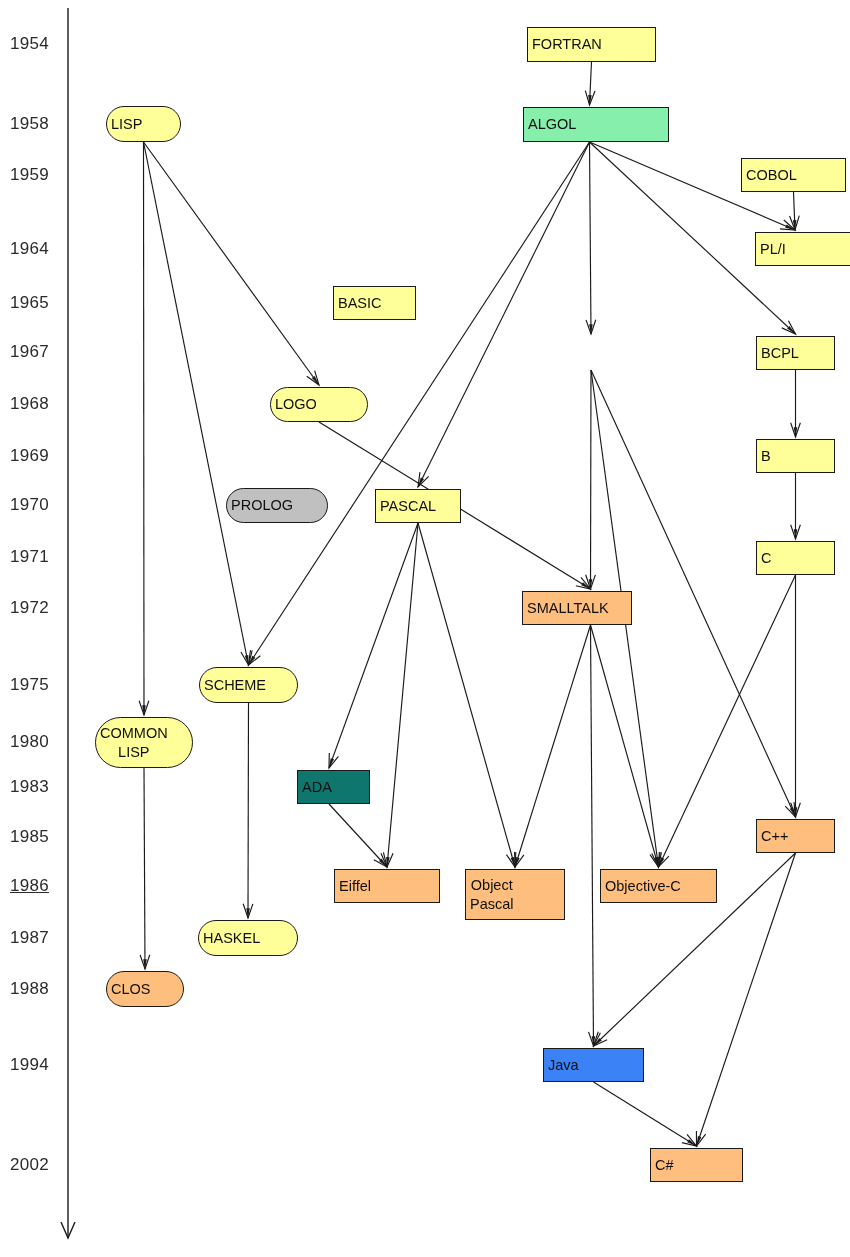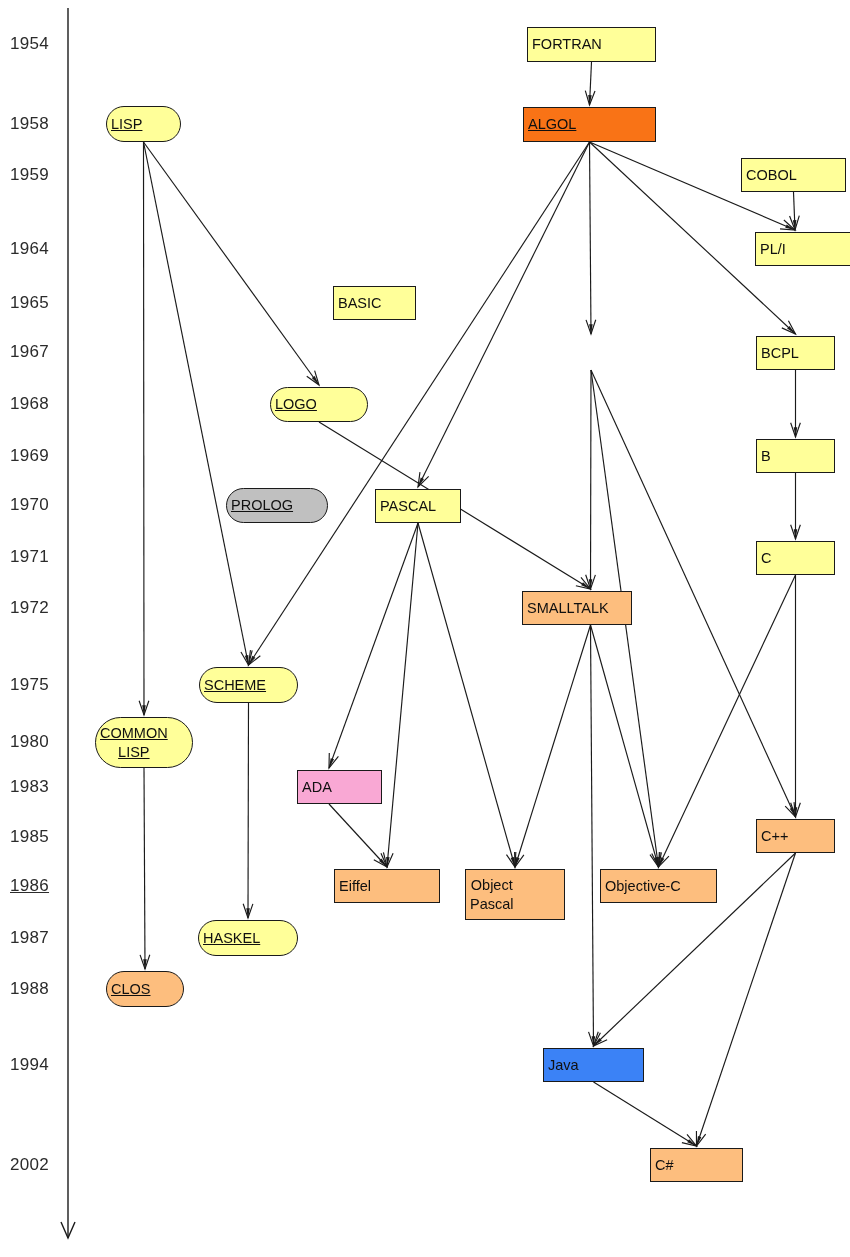--- a/index.html
+++ b/index.html
@@ -52,21 +52,20 @@
     text-align: center;
     font-family: "Liberation Sans", sans-serif;
     font-size: 14.5px;
     color: #101010;
     line-height: 1.12;
     padding: 0 4px;
     background: #ffff99;
   }
   .node.rounded {
     border-radius: 999px;
-    text-decoration: underline;
   }
   .node.two-line {
     line-height: 1.25;
     white-space: pre-line;
   }
 </style>
 </head>
 <body>
 
 <div id="stage">
@@ -246,21 +245,21 @@
       <div class="year-label" style="left: 10px; top: 1055px; color: rgb(43, 43, 43);">1994</div>
       <div class="year-label" style="left: 10px; top: 1155px; color: rgb(43, 43, 43);">2002</div>
     </div>
   <div id="node-layer">
       <div class="node" style="left: 527px; top: 27px; width: 129px; height: 35px; background: rgb(255, 255, 153); border-color: rgb(26, 26, 26); color: rgb(16, 16, 16);">
         <span style="white-space: pre-line;">FORTRAN</span>
       </div>
       <div class="node rounded" style="left: 106px; top: 106px; width: 75px; height: 36px; background: rgb(255, 255, 153); border-color: rgb(26, 26, 26); color: rgb(16, 16, 16);">
         <span style="white-space: pre-line;">LISP</span>
       </div>
-      <div class="node" style="left: 523px; top: 107px; width: 133px; height: 35px; background: #f97316; border-color: rgb(26, 26, 26); color: rgb(16, 16, 16); text-decoration: underline;">
+      <div class="node" style="left: 523px; top: 107px; width: 146px; height: 35px; background: #86efac; border-color: rgb(26, 26, 26); color: rgb(16, 16, 16);">
         <span style="white-space: pre-line;">ALGOL</span>
       </div>
       <div class="node" style="left: 741px; top: 158px; width: 105px; height: 34px; background: rgb(255, 255, 153); border-color: rgb(26, 26, 26); color: rgb(16, 16, 16);">
         <span style="white-space: pre-line;">COBOL</span>
       </div>
       <div class="node" style="left: 755px; top: 232px; width: 100px; height: 34px; background: rgb(255, 255, 153); border-color: rgb(26, 26, 26); color: rgb(16, 16, 16);">
         <span style="white-space: pre-line;">PL/I</span>
       </div>
       <div class="node" style="left: 333px; top: 286px; width: 83px; height: 34px; background: rgb(255, 255, 153); border-color: rgb(26, 26, 26); color: rgb(16, 16, 16);">
         <span style="white-space: pre-line;">BASIC</span>
@@ -284,21 +283,21 @@
         <span style="white-space: pre-line;">C</span>
       </div>
       <div class="node" style="left: 522px; top: 591px; width: 110px; height: 34px; background: rgb(253, 190, 126); border-color: rgb(26, 26, 26); color: rgb(16, 16, 16);">
         <span style="white-space: pre-line;">SMALLTALK</span>
       </div>
       <div class="node rounded" style="left: 199px; top: 667px; width: 99px; height: 36px; background: rgb(255, 255, 153); border-color: rgb(26, 26, 26); color: rgb(16, 16, 16);">
         <span style="white-space: pre-line;">SCHEME</span>
       </div>
       <div class="node rounded two-line" style="left: 95px; top: 717px; width: 98px; height: 51px; background: rgb(255, 255, 153); border-color: rgb(26, 26, 26); color: rgb(16, 16, 16);"><span style="white-space: pre-line;">COMMON
 LISP</span></div>
-      <div class="node" style="left: 297px; top: 770px; width: 85px; height: 34px; background: #f9a8d4; border-color: rgb(26, 26, 26); color: rgb(16, 16, 16);">
+      <div class="node" style="left: 297px; top: 770px; width: 73px; height: 34px; background: #0f766e; border-color: rgb(26, 26, 26); color: rgb(16, 16, 16);">
         <span style="white-space: pre-line;">ADA</span>
       </div>
       <div class="node" style="left: 756px; top: 819px; width: 79px; height: 34px; background: rgb(253, 190, 126); border-color: rgb(26, 26, 26); color: rgb(16, 16, 16);">
         <span style="white-space: pre-line;">C++</span>
       </div>
       <div class="node" style="left: 334px; top: 869px; width: 106px; height: 34px; background: rgb(253, 190, 126); border-color: rgb(26, 26, 26); color: rgb(16, 16, 16);">
         <span style="white-space: pre-line;">Eiffel</span>
       </div>
       <div class="node two-line" style="left: 465px; top: 869px; width: 100px; height: 51px; background: rgb(253, 190, 126); border-color: rgb(26, 26, 26); color: rgb(16, 16, 16);"><span style="white-space: pre-line;">Object
 Pascal</span></div>

